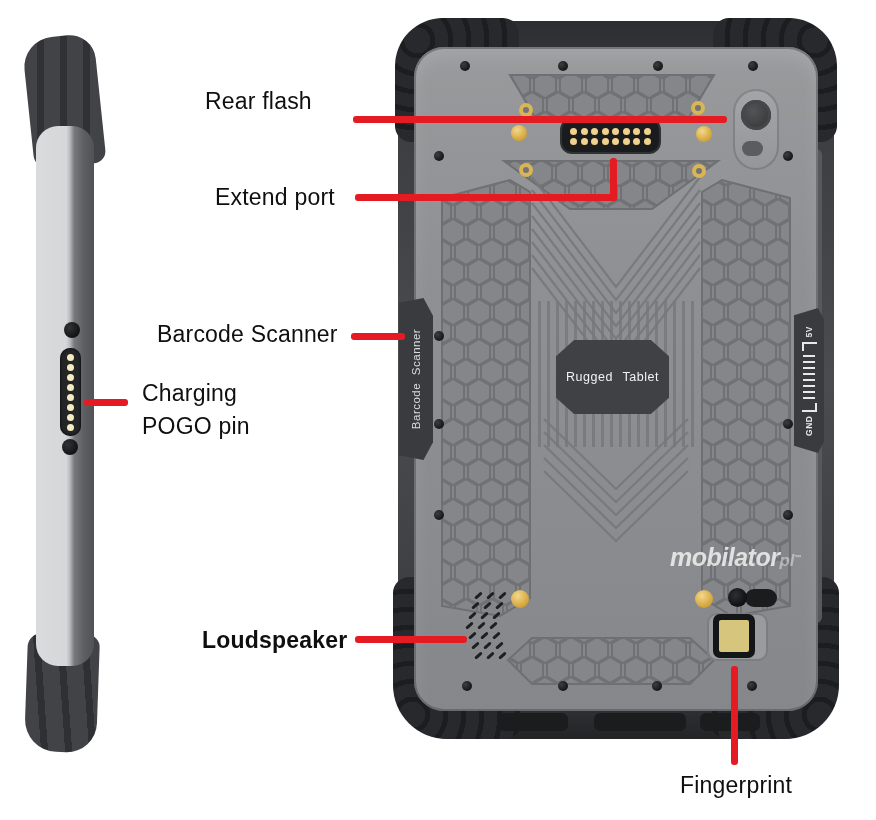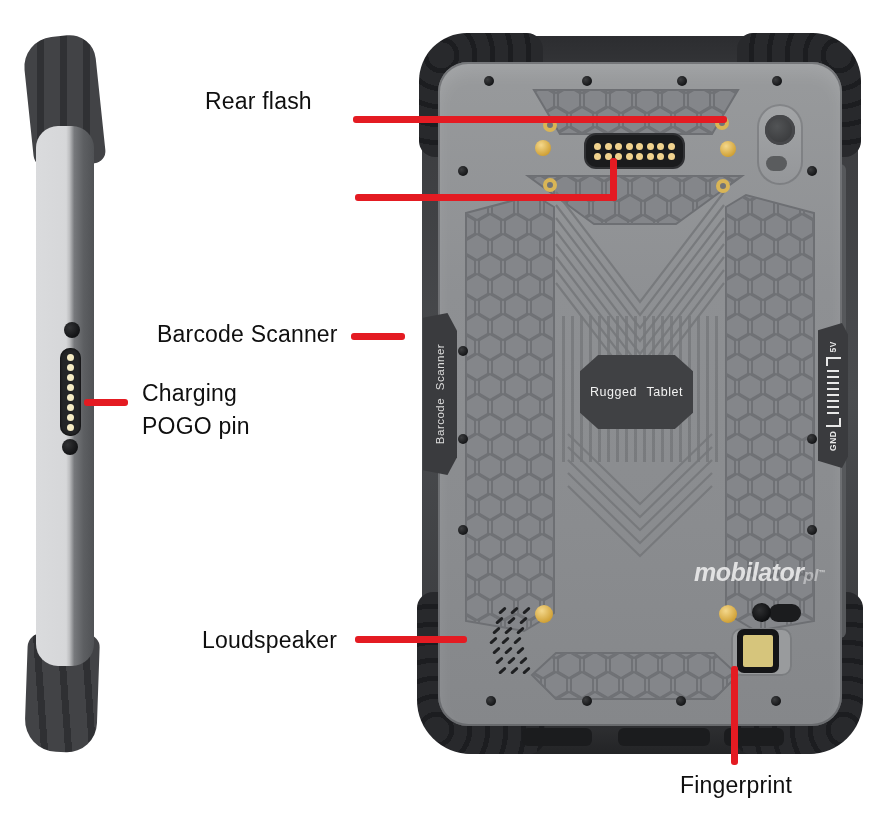--- a/index.html
+++ b/index.html
@@ -6,21 +6,21 @@
   .canvas{position:relative;width:876px;height:820px;background:#ffffff;overflow:hidden;
           font-family:"Liberation Sans",sans-serif;color:#101010;}
 
   
   .callout{position:absolute;font-size:23px;line-height:33px;color:#0f0f0f;letter-spacing:0.2px;}
   .callout span{display:block;}
   .c-rear{left:205px;top:85px;}
   .c-extend{left:215px;top:181px;}
   .c-barcode{left:157px;top:318px;}
   .c-charge{left:142px;top:377px;}
-  .c-speaker{left:202px;top:624px;}
+  .c-speaker{left:202px;top:624px;font-weight:bold;}
   .c-finger{left:680px;top:769px;}
 
   .rline{position:absolute;background:#e41b22;border-radius:3px;}
   .l-rear{left:353px;top:116px;width:374px;height:7px;}
   .l-extend-h{left:355px;top:194px;width:262px;height:7px;}
   .l-extend-v{left:610px;top:158px;width:7px;height:43px;}
   .l-barcode{left:351px;top:333px;width:54px;height:7px;}
   .l-charge{left:84px;top:399px;width:44px;height:7px;}
   .l-speaker{left:355px;top:636px;width:112px;height:7px;}
   .l-finger{left:731px;top:666px;width:7px;height:99px;}
@@ -36,21 +36,21 @@
     background:repeating-linear-gradient(84deg,#424346 0 17px,#2f3033 17px 24px);
     border-radius:14px 12px 30px 32px;transform:rotate(2deg);}
   .sv-dot{position:absolute;width:16px;height:16px;border-radius:50%;
     background:radial-gradient(circle at 35% 35%,#323335,#121315 70%);}
   .sv-pogo{position:absolute;left:34px;top:314px;width:21px;height:88px;background:#242527;
     border-radius:10px;display:flex;flex-direction:column;align-items:center;justify-content:center;gap:3px;
     box-shadow:inset 0 0 3px #000;}
   .sv-pogo i{width:7px;height:7px;border-radius:50%;background:#f6ecc4;}
 
   
-  .back-view{position:absolute;left:398px;top:36px;width:436px;height:634px;margin-left:24px;}
+  .back-view{position:absolute;left:398px;top:21px;width:436px;height:634px;}
   .bv-frame{position:absolute;left:0;top:0;width:436px;height:718px;border-radius:52px;
     background:linear-gradient(180deg,#2c2d30 0%,#3a3b3e 8%,#4a4c4f 50%,#393a3d 92%,#232426 100%);}
   .corner{position:absolute;background:repeating-radial-gradient(circle at var(--cx) var(--cy),#28292c 0 13px,#1c1d20 13px 18px);}
   .c-tl{left:-3px;top:-3px;width:124px;height:124px;border-radius:48px 16px 16px 16px;--cx:18%;--cy:18%;}
   .c-tr{left:315px;top:-3px;width:124px;height:124px;border-radius:16px 48px 16px 16px;--cx:82%;--cy:18%;}
   .c-bl{left:-5px;top:556px;width:128px;height:162px;border-radius:16px 16px 16px 54px;--cx:15%;--cy:85%;}
   .c-br{left:313px;top:556px;width:128px;height:162px;border-radius:16px 16px 54px 16px;--cx:85%;--cy:85%;}
   .bv-rail-r{position:absolute;left:404px;top:128px;width:20px;height:474px;background:#56585b;border-radius:6px;}
   .bv-body{position:absolute;left:16px;top:26px;width:404px;height:664px;border-radius:30px;
     background:linear-gradient(180deg,#989a9c 0%,#8e9093 35%,#8a8c8f 70%,#85878a 100%);
@@ -304,20 +304,23 @@
     </div>
 
     <div class="foot" style="left:100px;width:70px;"></div>
     <div class="foot" style="left:196px;width:92px;"></div>
     <div class="foot" style="left:302px;width:60px;"></div>
   </div>
 
   <div class="callout c-rear">
     <span>Rear flash</span>
   </div>
+  <div class="callout c-extend">
+    <span>Extend port</span>
+  </div>
   <div class="callout c-barcode">
     <span>Barcode Scanner</span>
   </div>
   <div class="callout c-charge">
     <span>Charging</span>
     <span>POGO pin</span>
   </div>
   <div class="callout c-speaker">
     <span>Loudspeaker</span>
   </div>

